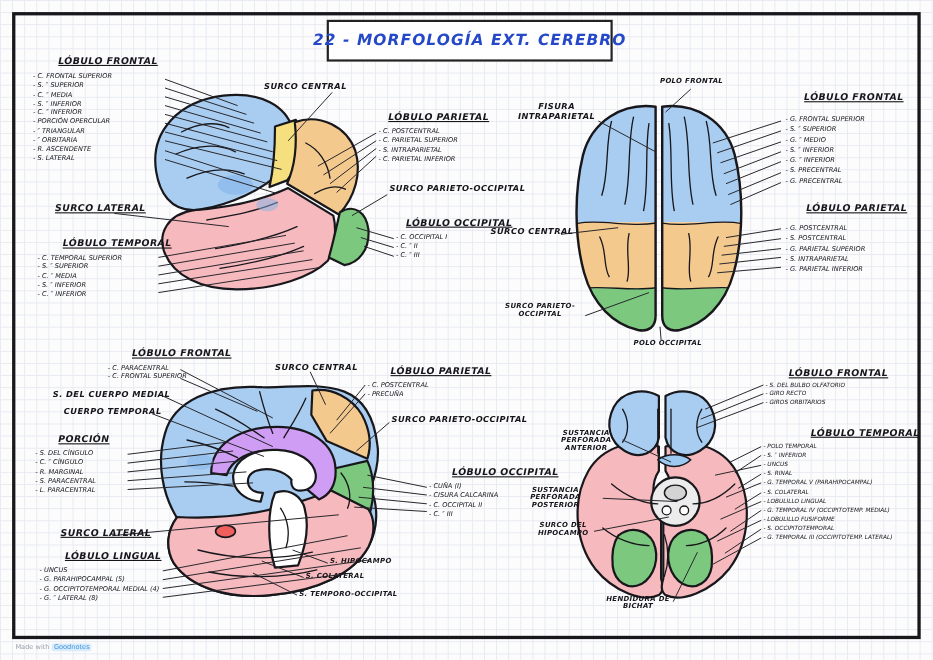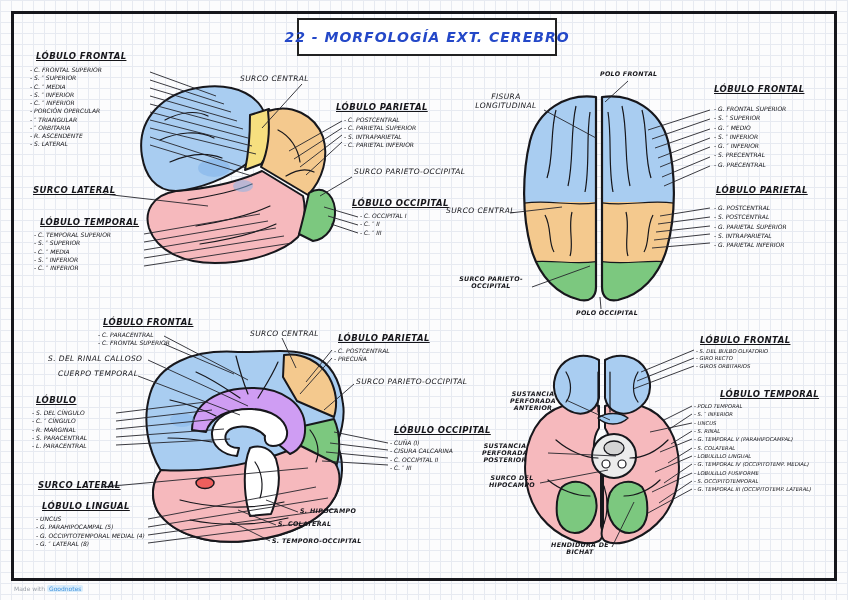--- a/index.html
+++ b/index.html
@@ -9,22 +9,22 @@
     background-image:linear-gradient(#e7eaf1 1px,transparent 1px),
                      linear-gradient(90deg,#e7eaf1 1px,transparent 1px);
     background-size:11px 11px;}
   .frame{position:absolute;left:11px;top:11px;width:820px;height:564px;
     border:3px solid #17171c;background:transparent;}
   .title-box{position:absolute;left:297px;top:18px;width:256px;height:34px;
     border:2.5px solid #222;background:#fff;display:flex;align-items:center;justify-content:center;z-index:5;}
   .title-text{color:#2448c8;font-weight:bold;font-style:italic;font-size:14px;letter-spacing:1px;white-space:nowrap;}
   svg.draw{position:absolute;left:0;top:0;z-index:1;}
   .lbl{position:absolute;z-index:3;font-style:italic;white-space:nowrap;}
-  .hd{font-size:8.5px;font-weight:bold;text-decoration:underline;letter-spacing:.4px;}
-  .hd2{font-size:7.5px;font-weight:normal;letter-spacing:.4px;}
+  .hd{font-size:8.5px;font-weight:bold;text-decoration:underline;letter-spacing:.4px;margin-left:17px;}
+  .hd2{font-size:7.5px;font-weight:bold;letter-spacing:.4px;}
   .hd3{font-size:6.3px;font-weight:bold;letter-spacing:.3px;}
   .list{font-size:6px;line-height:1.38;}
   .sp{line-height:1.55;}
   .li::before{content:"- ";}
   .li{white-space:nowrap;}
   .wrap{white-space:normal;text-align:center;}
   .watermark{position:absolute;left:14px;top:585px;z-index:4;font-size:6px;font-style:normal;}
   .wm-prefix{color:#9aa0a8;margin-right:2px;}
   .wm-brand{color:#3f93dd;background:#d9ecfb;padding:0 2px;border-radius:2px;}
 </style>
@@ -270,21 +270,21 @@
       <div class="li">C. ″ INFERIOR</div>
     </div>
   <div class="lbl hd" style="left:352px;top:198px">LÓBULO OCCIPITAL</div>
   <div class="lbl list" style="left:360px;top:212px">
       <div class="li">C. OCCIPITAL I</div>
       <div class="li">C. ″ II</div>
       <div class="li">C. ″ III</div>
     </div>
 
   <div class="lbl hd3" style="left:600px;top:70px">POLO FRONTAL</div>
-  <div class="lbl hd2 wrap" style="left:470px;top:92px;width:72px">FISURA LONGITUDINAL</div>
+  <div class="lbl hd2 wrap" style="left:470px;top:92px;width:72px">FISURA INTRAPARIETAL</div>
   <div class="lbl hd2" style="left:446px;top:206px">SURCO CENTRAL</div>
   <div class="lbl hd3 wrap" style="left:452px;top:275px;width:78px">SURCO PARIETO-OCCIPITAL</div>
   <div class="lbl hd3" style="left:576px;top:309px">POLO OCCIPITAL</div>
   <div class="lbl hd" style="left:714px;top:84px">LÓBULO FRONTAL</div>
   <div class="lbl list sp" style="left:714px;top:104px">
       <div class="li">G. FRONTAL SUPERIOR</div>
       <div class="li">S. ″ SUPERIOR</div>
       <div class="li">G. ″ MEDIO</div>
       <div class="li">S. ″ INFERIOR</div>
       <div class="li">G. ″ INFERIOR</div>
@@ -305,23 +305,23 @@
       <div class="li">C. PARACENTRAL</div>
       <div class="li">C. FRONTAL SUPERIOR</div>
     </div>
   <div class="lbl hd2" style="left:250px;top:329px">SURCO CENTRAL</div>
   <div class="lbl hd" style="left:338px;top:333px">LÓBULO PARIETAL</div>
   <div class="lbl list" style="left:334px;top:347px">
       <div class="li">C. POSTCENTRAL</div>
       <div class="li">PRECUÑA</div>
     </div>
   <div class="lbl hd2" style="left:356px;top:377px">SURCO PARIETO-OCCIPITAL</div>
-  <div class="lbl hd2" style="left:48px;top:354px">S. DEL RINAL CALLOSO</div>
+  <div class="lbl hd2" style="left:48px;top:354px">S. DEL CUERPO MEDIAL</div>
   <div class="lbl hd2" style="left:58px;top:369px">CUERPO TEMPORAL</div>
-  <div class="lbl hd" style="left:36px;top:395px">LÓBULO</div>
+  <div class="lbl hd" style="left:36px;top:395px">PORCIÓN</div>
   <div class="lbl list" style="left:32px;top:409px">
       <div class="li">S. DEL CÍNGULO</div>
       <div class="li">C. ″ CÍNGULO</div>
       <div class="li">R. MARGINAL</div>
       <div class="li">S. PARACENTRAL</div>
       <div class="li">L. PARACENTRAL</div>
     </div>
   <div class="lbl hd" style="left:394px;top:425px">LÓBULO OCCIPITAL</div>
   <div class="lbl list" style="left:390px;top:439px">
       <div class="li">CUÑA (I)</div>

